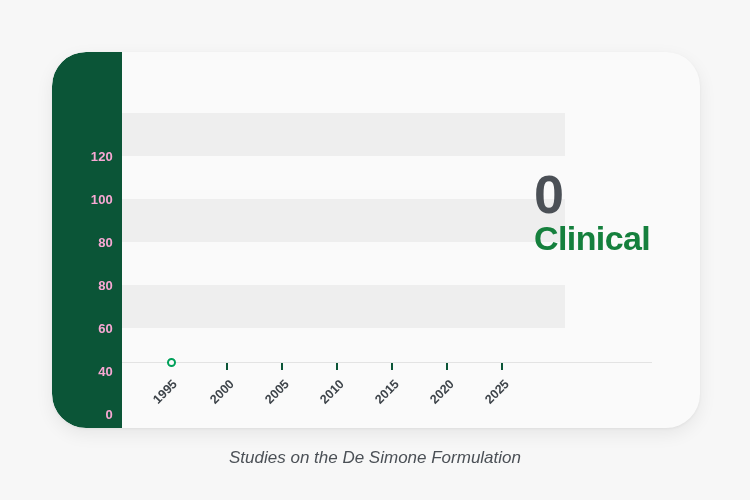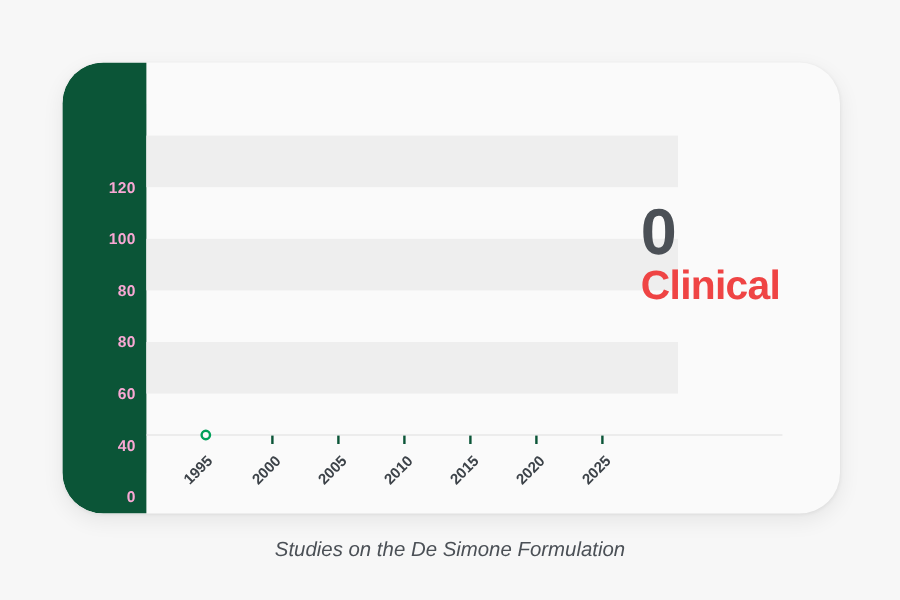--- a/index.html
+++ b/index.html
@@ -109,21 +109,21 @@
   #callout-value {
     font-size: 54px;
     font-weight: bold;
     color: #4b5056;
     line-height: 0.92;
     letter-spacing: -1px;
   }
   .callout-line {
     font-size: 34px;
     font-weight: bold;
-    color: #ef4444;
+    color: #15803d;
     line-height: 1.06;
     letter-spacing: -0.6px;
   }
 
   
   #caption {
     position: absolute;
     left: 0;
     top: 448px;
     width: 750px;

